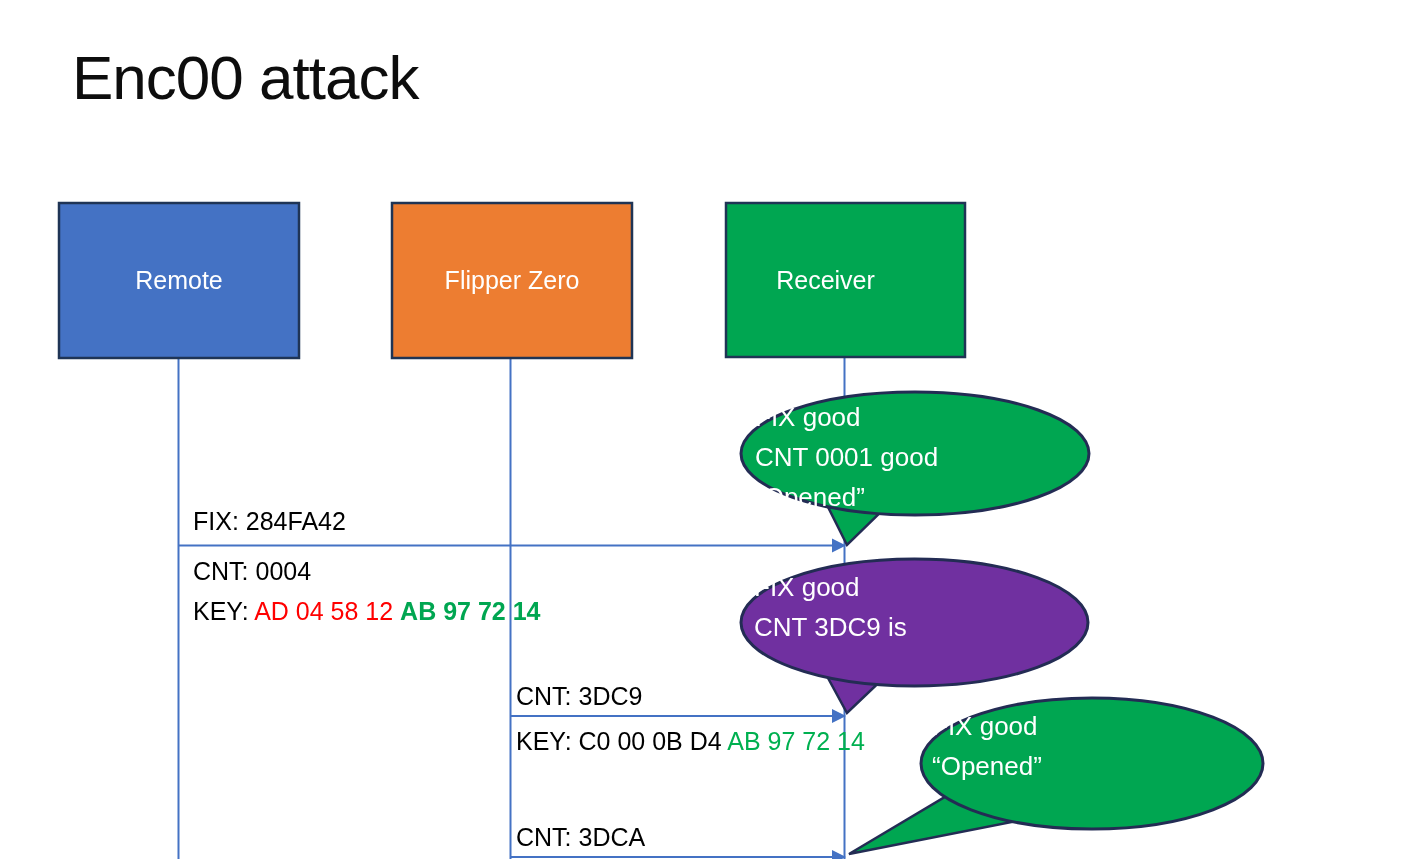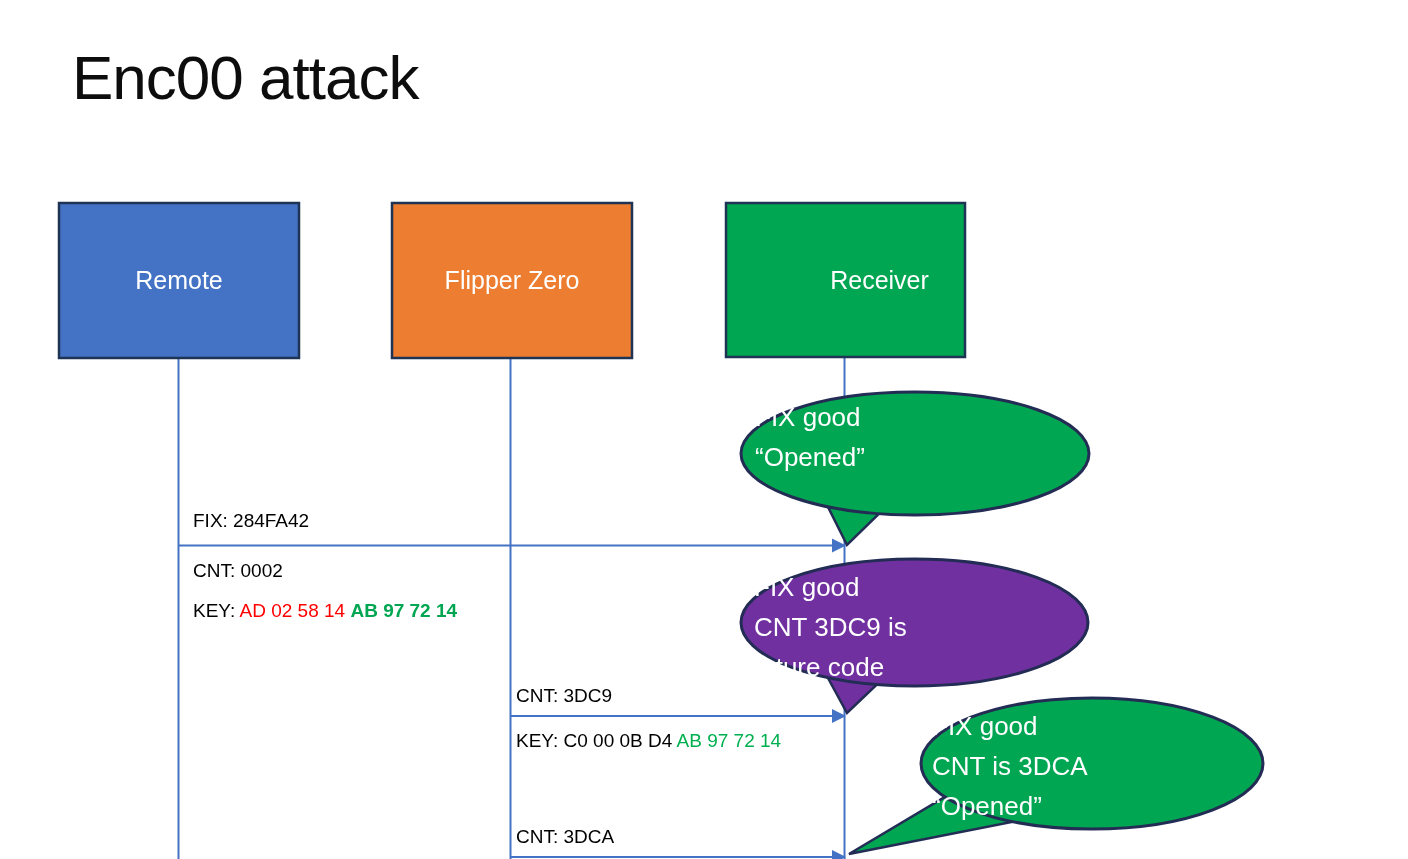--- a/index.html
+++ b/index.html
@@ -15,21 +15,21 @@
   .abs{position:absolute;}
   .slide-title{
     left:72px;top:2px;
     font-size:62px;font-weight:300;letter-spacing:-1px;
     color:#0d0d0d;white-space:nowrap;
   }
   .actor-label{
     display:flex;align-items:center;justify-content:center;
     color:#ffffff;font-size:25px;white-space:nowrap;border-radius:28px;
   }
-  .msg{height:30px;line-height:30px;font-size:19px;color:#000000;white-space:nowrap;}
+  .msg{height:30px;line-height:30px;font-size:25px;color:#000000;white-space:nowrap;}
   .msg .red{color:#ff0000;}
   .msg .green{color:#00B050;text-align:right;}
   .msg .green.bold{font-weight:bold;color:#00A651;}
   .callout-text{
     width:320px;text-align:left;color:#ffffff;
     font-size:26px;line-height:40px;white-space:nowrap;
   }
 </style>
 </head>
 <body>
@@ -62,45 +62,44 @@
     <ellipse cx="914.5" cy="582.5" rx="173.5" ry="63.5" stroke="#232C54" stroke-width="3" fill="#7030A0"></ellipse>
 
     <polygon points="950,754 1022,780 849,814" stroke="#232C54" stroke-width="2.5" fill="#00A651"></polygon>
     <ellipse cx="1092" cy="723.5" rx="171" ry="65.5" stroke="#232C54" stroke-width="3" fill="#00A651"></ellipse>
   </svg>
 
   <div class="abs slide-title">Enc00 attack</div>
 
   <div class="abs actor-label" style="left:59px;top:163px;width:240px;height:155px;">Remote</div>
   <div class="abs actor-label" style="left:392px;top:163px;width:240px;height:155px;">Flipper Zero</div>
-  <div class="abs actor-label" style="left:760px;top:163px;width:239px;height:154px;">Receiver</div>
+  <div class="abs actor-label" style="left:706px;top:163px;width:239px;height:154px;">Receiver</div>
 
   <div class="abs msg" style="left:193px;top:466px;">FIX: 284FA42</div>
-  <div class="abs msg" style="left:193px;top:516px;">CNT: 0002</div>
+  <div class="abs msg" style="left:193px;top:516px;">CNT: 0004</div>
   <div class="abs msg" style="left:193px;top:556px;">
-    <span>KEY: </span><span class="red">AD 02 58 14 </span><span class="green bold">AB 97 72 14</span>
+    <span>KEY: </span><span class="red">AD 04 58 12 </span><span class="green bold">AB 97 72 14</span>
   </div>
 
   <div class="abs msg" style="left:516px;top:641px;">CNT: 3DC9</div>
   <div class="abs msg" style="left:516px;top:686px;">
     <span>KEY: C0 00 0B D4 </span><span class="green">AB 97 72 14</span>
   </div>
 
   <div class="abs msg" style="left:516px;top:782px;">CNT: 3DCA</div>
 
   <div class="abs callout-text" style="left:755px;top:357px;">
     <div>FIX good</div>
+    <div>CNT 0001 good</div>
     <div>“Opened”</div>
   </div>
 
   <div class="abs callout-text" style="left:754px;top:527px;">
     <div>FIX good</div>
     <div>CNT 3DC9 is</div>
-    <div>future code</div>
   </div>
 
   <div class="abs callout-text" style="left:932px;top:666px;">
     <div>FIX good</div>
-    <div>CNT is 3DCA</div>
     <div>“Opened”</div>
   </div>
 
 </div>
 
 </body></html>

